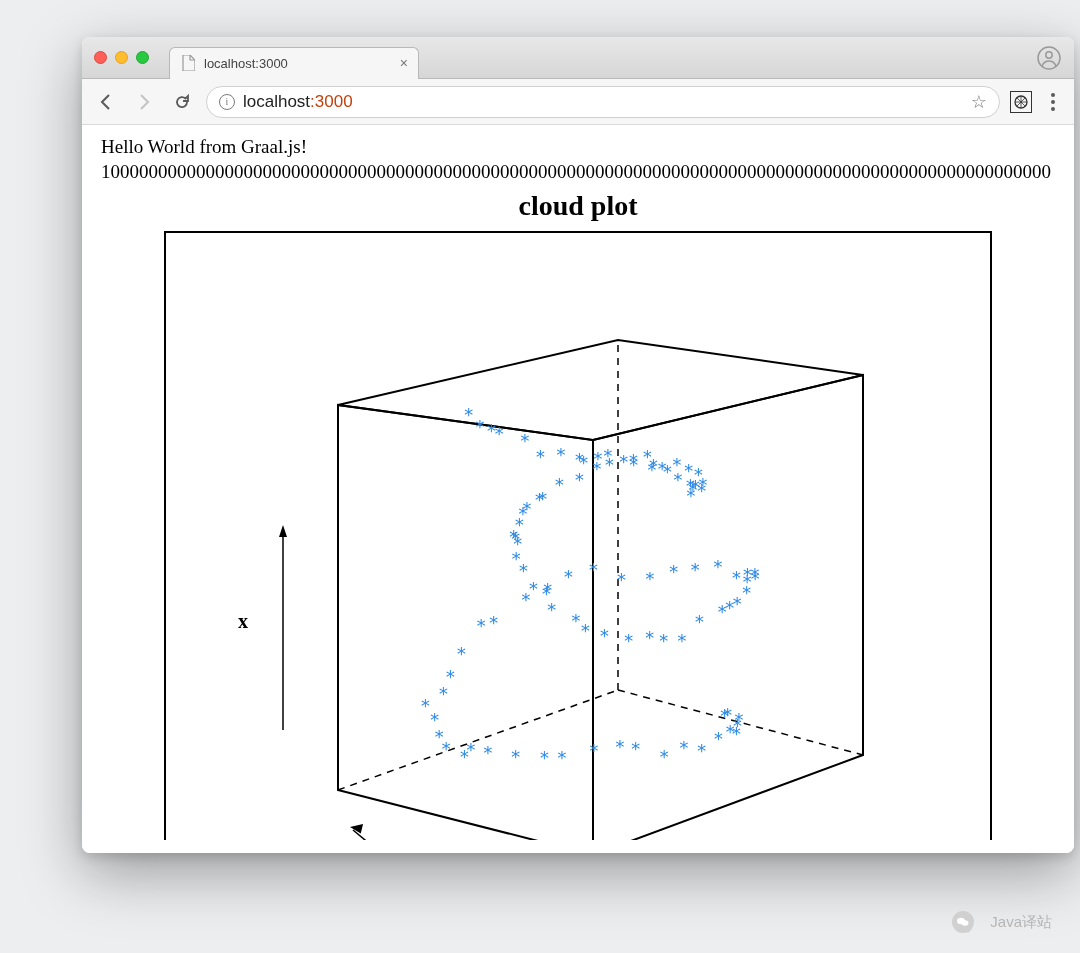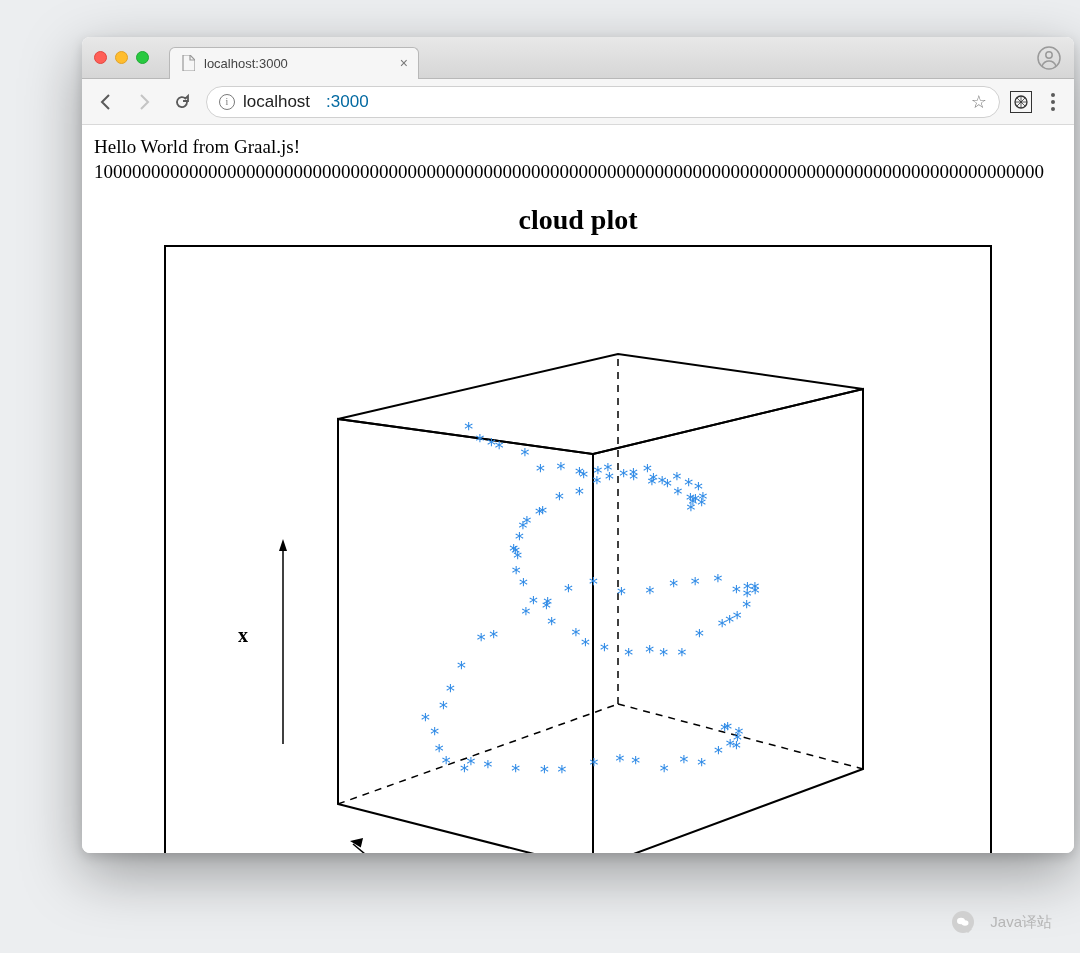--- a/index.html
+++ b/index.html
@@ -91,42 +91,42 @@
     align-items: center;
     padding: 0 12px;
     gap: 8px;
   }
   .omnibox .info-icon {
     width: 16px; height: 16px; border: 1.5px solid #7a7a7a; border-radius:50%;
     display:flex;align-items:center;justify-content:center;
     font-size: 10px; color:#7a7a7a; font-family: serif;
   }
   .url-text { font-size: 17px; color: #222; }
-  .url-text .dim { color: #0369a1; margin-left: 16px; }
+  .url-text .dim { color: #c2410c; }
   .omnibox .star { margin-left:auto; color:#7a7a7a; font-size:18px; }
   .ext-icon {
     width: 22px; height:22px; display:flex; align-items:center; justify-content:center;
     font-size: 11px; font-weight:bold; border:1px solid #333; color:#333;
   }
   .kebab { width:22px; display:flex; flex-direction:column; align-items:center; gap:3px; cursor:pointer;}
   .kebab span { width:4px; height:4px; background:#5a5a5a; border-radius:50%; }
   .viewport {
     flex: 1;
     background: #fff;
     overflow: hidden;
     position: relative;
-    padding: 10px 12px;
+    padding: 10px 19px;
   }
   .page-text { font-family: "Times New Roman", serif; font-size: 19px; color:#000; line-height:1.3; white-space:nowrap;}
   .plot-title {
     font-family: "Times New Roman", serif;
     font-weight: bold;
     font-size: 28px;
     text-align: center;
-    margin-top: 20px;
+    margin-top: 6px;
   }
   .plot-frame {
     margin: 8px auto 0 auto;
     width: 830px;
     height: 610px;
     position: relative;
     overflow: hidden;
   }
   .plot-frame svg { position:absolute; left:0; top:0; }
   .axis-x-label {

